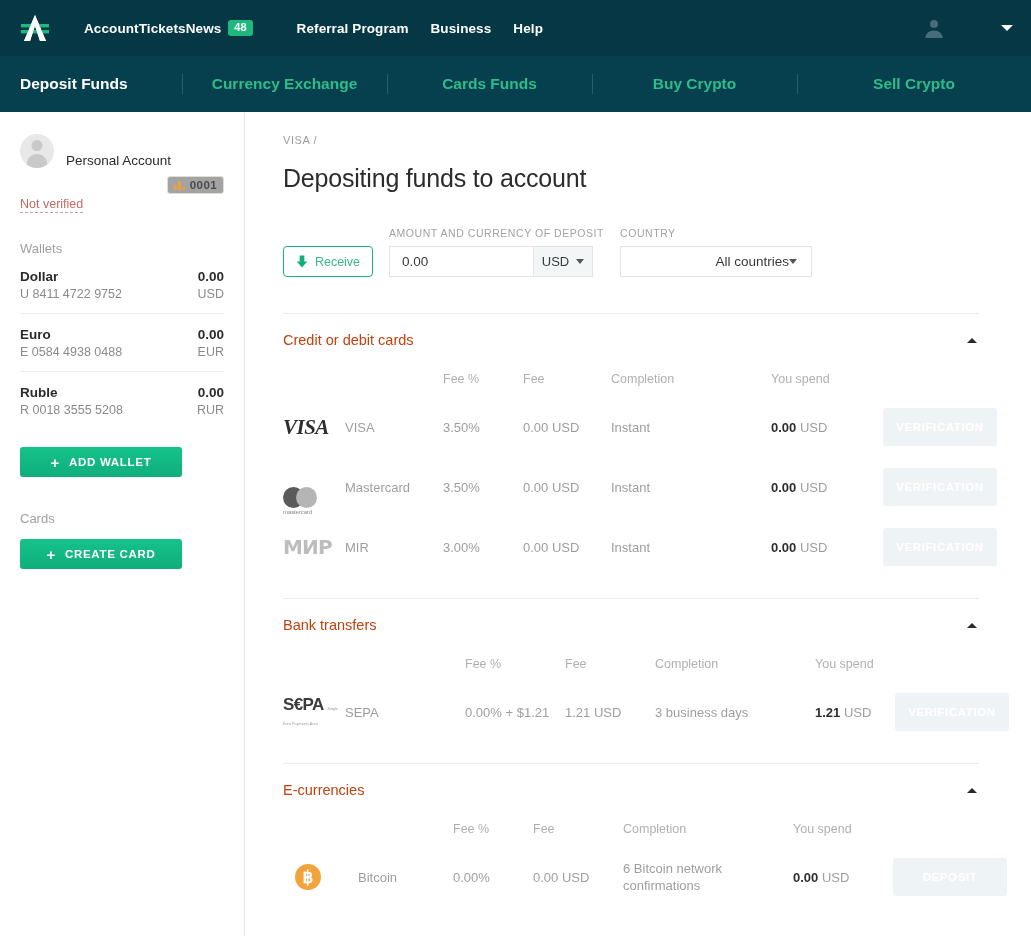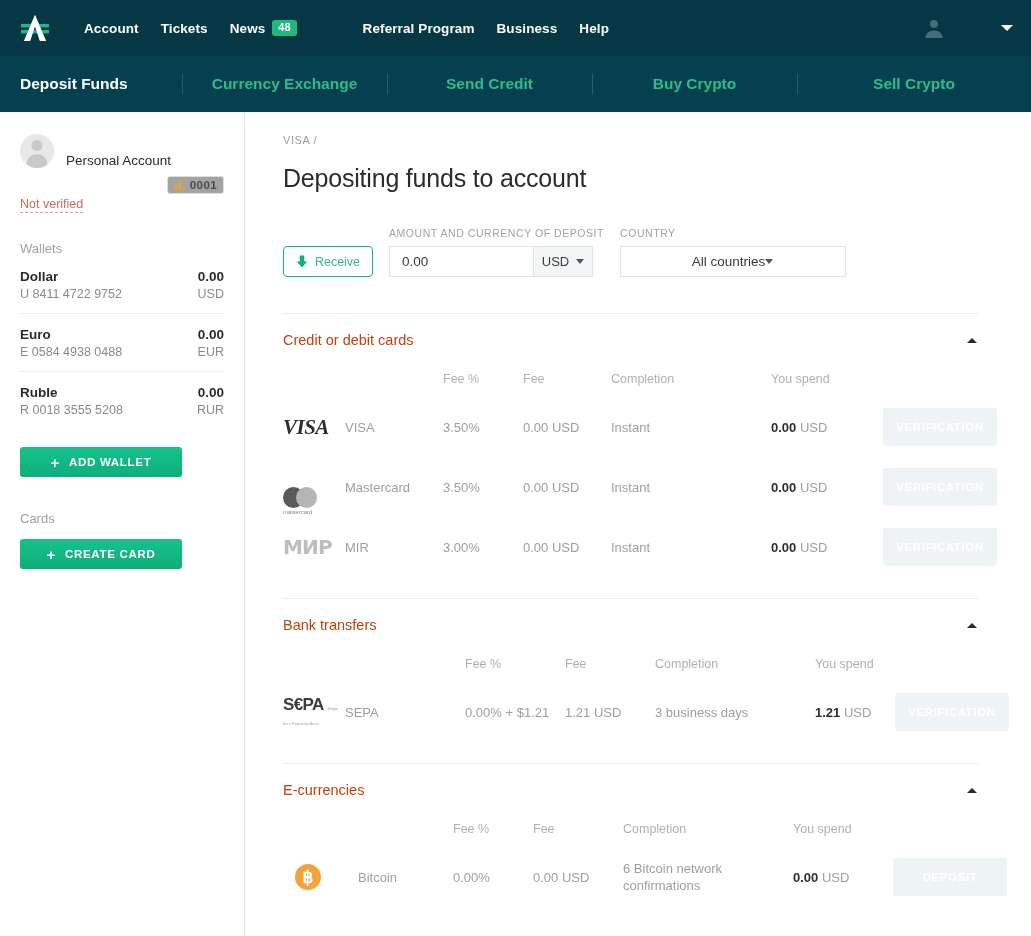--- a/index.html
+++ b/index.html
@@ -21,21 +21,21 @@
     position: relative;
   }
   .logo {
     width: 34px; height: 34px;
     position: relative;
     flex: 0 0 auto;
     margin-right: 32px;
   }
   .logo svg { display: block; }
 
-  .mainnav { display: flex; align-items: center; gap: 22px; }
+  .mainnav { display: flex; align-items: center; }
   .mainnav a {
     color: #ffffff;
     font-size: 13.5px;
     font-weight: bold;
     text-decoration: none;
     letter-spacing: .1px;
     white-space: nowrap;
   }
   .nav-group-2 { margin-left: 44px; display: flex; align-items: center; gap: 22px; }
   .news-wrap { display: flex; align-items: center; gap: 7px; }
@@ -256,25 +256,25 @@
     color: #3a3a3a;
     cursor: pointer;
   }
   .tri-dn {
     width: 0; height: 0;
     border-left: 4.5px solid transparent;
     border-right: 4.5px solid transparent;
     border-top: 5px solid #555;
   }
   .country-sel {
-    width: 226px; height: 31px;
+    width: 192px; height: 31px;
     border: 1px solid #e3e3e3;
     background: #fff;
     display: flex; align-items: center;
-    justify-content: center;
+    justify-content: flex-end;
     padding: 0 14px 0 13px;
     font-size: 13.5px;
     color: #3a3a3a;
     cursor: pointer;
   }
 
   
   .section { border-top: 1px solid #ececec; margin-top: 32px; }
   .section:first-of-type { margin-top: 36px; }
   .sec-head {
@@ -414,21 +414,21 @@
 </div>
 
 <div class="subnav">
   <div class="cell" style="width:182px;padding-left:20px">
     <a href="#" class="active">Deposit Funds</a>
   </div>
   <div class="cell" style="width:205px;justify-content:center">
     <a href="#">Currency Exchange</a>
   </div>
   <div class="cell" style="width:205px;justify-content:center">
-    <a href="#">Send Credit</a>
+    <a href="#">Cards Funds</a>
   </div>
   <div class="cell" style="width:205px;justify-content:center">
     <a href="#">Buy Crypto</a>
   </div>
   <div class="cell" style="flex:1;justify-content:center">
     <a href="#">Sell Crypto</a>
   </div>
 </div>
 
 <div class="shell">

